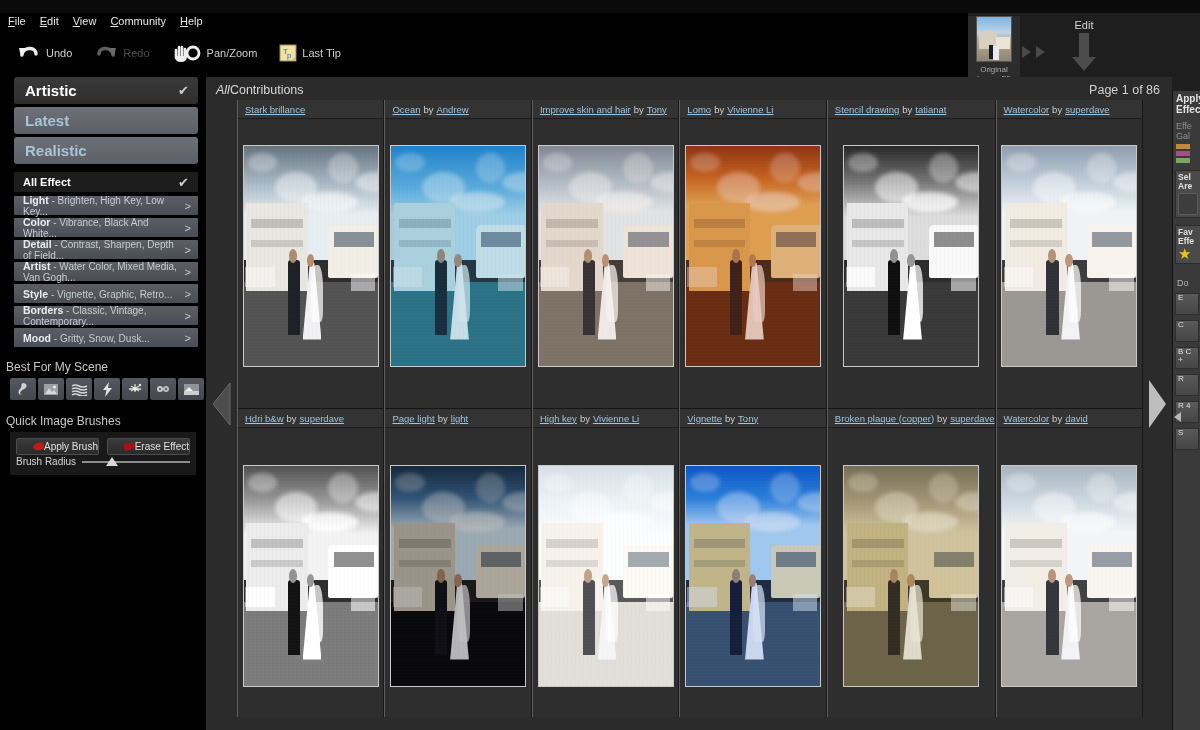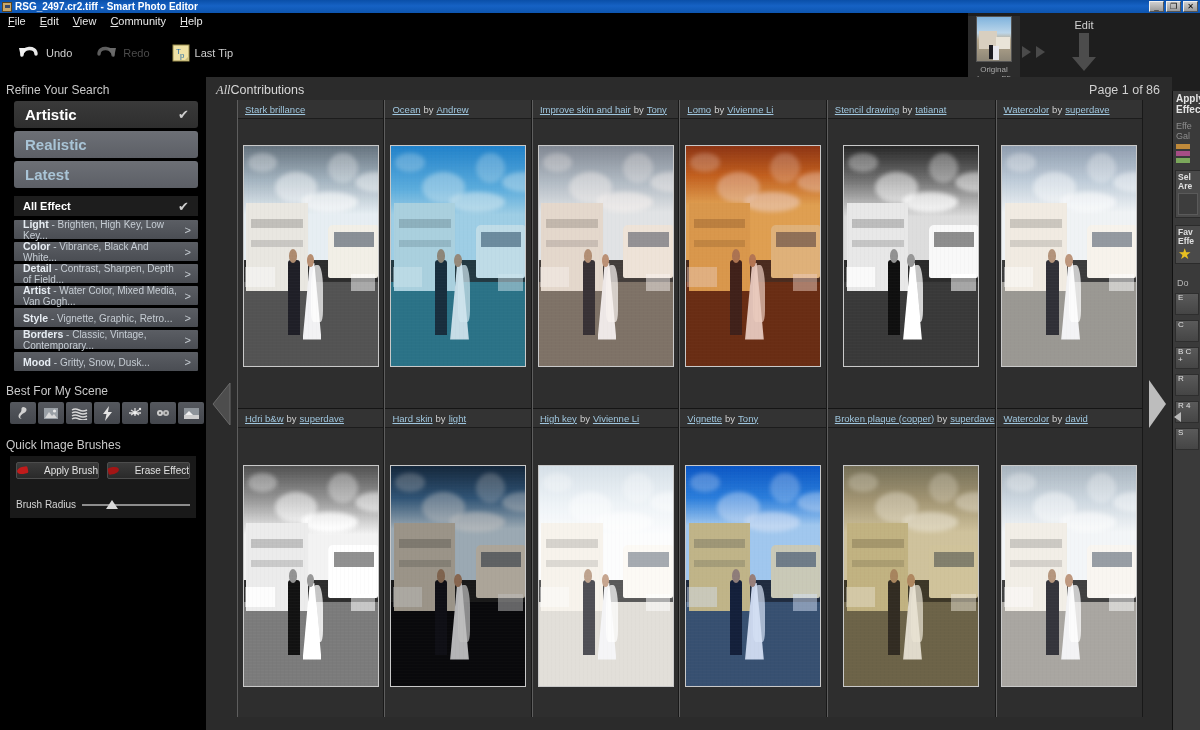--- a/index.html
+++ b/index.html
@@ -127,41 +127,41 @@
   .scene-btn {
     width: 26px; height: 22px; background: linear-gradient(to bottom,#55585e,#44474d);
     display: flex; align-items: center; justify-content: center; border-radius: 2px;
   }
   .qmb-heading { color: #c9c9c9; font-size: 12px; padding: 14px 0 4px 6px; }
   .qmb-box { margin: 0 10px 0 10px; background: #191919; padding: 6px 6px 8px 6px; }
   .qmb-btns { display: flex; gap: 8px; }
   .qmb-btn {
     flex: 1; height: 17px; background: linear-gradient(to bottom,#3b3b3b,#2a2a2a);
     border: 1px solid #4d4d4d; border-radius: 2px;
-    display: flex; align-items: center; justify-content: space-between; 
+    display: flex; align-items: center; justify-content: flex-end; 
     font-size: 10px; color: #e0e0e0;
   }
   .brushglyph { width: 11px; height: 7px; background: #c01b1b; border-radius: 50% 20% 20% 50%; transform: rotate(-12deg); }
   .brushglyph.erase { background: #a31515; border-radius: 20% 50% 50% 20%; }
-  .radius-row { display: flex; align-items: center; gap: 6px; margin-top: 20px; }
+  .radius-row { display: flex; align-items: center; gap: 6px; margin-top: 1px; }
   .radius-row .rlabel { font-size: 10px; color: #d5d5d5; white-space: nowrap; }
   .slider { position: relative; flex: 1; height: 10px; }
   .slider .track { position: absolute; left: 0; right: 0; top: 4px; height: 2px; background: #8d8d8d; }
   .slider .thumb {
     position: absolute; left: 22%; top: 0; width: 0; height: 0;
     border-left: 6px solid transparent; border-right: 6px solid transparent; border-bottom: 9px solid #d8d8d8;
   }
 
   
   .main {
     position: absolute; left: 206px; top: 77px; width: 966px; height: 653px; background: #2b2b2b;
   }
   .main-header { padding: 6px 0 2px 10px; }
   .main-header .htitle { font-size: 12.5px; color: #d8d8d8; }
-  .main-header .htitle i { font-style: italic; font-family: Liberation Serif, serif; }
+  .main-header .htitle i { font-style: italic; }
   .page-indicator {
     position: absolute; right: 12px; top: 6px; font-size: 12.5px; color: #d0d0d0;
   }
   .grid-wrap { position: absolute; left: 31px; top: 23px; width: 906px; height: 617px; display: flex; }
   .gcol {
     flex: 1; border-left: 1px solid #5e5e5e; border-right: 1px solid #181818;
     background: #2e2e2e; position: relative;
   }
   .gcol:first-child { border-left: 1px solid #5e5e5e; }
   .gcell { height: 309px; position: relative; border-bottom: 1px solid #151515; }
@@ -224,29 +224,20 @@
     margin: 5px 0 0 2px; width: 24px; height: 22px; background: linear-gradient(to bottom,#5a5a5a,#454545);
     border: 1px solid #2e2e2e; color: #e0e0e0; font-size: 8px; padding-left: 2px; line-height: 8px; overflow:hidden;
   }
   .rp-arrowleft { position: absolute; left: 0; top: 318px; color:#c9c9c9; font-size: 12px; }
 </style>
 </head>
 <body>
 
 <div id="app">
 
-  <div class="titlebar">
-    <div class="tb-icon"></div>
-    <div class="tb-title">RSG_2497.cr2.tiff - Smart Photo Editor</div>
-    <div class="tb-buttons">
-      <div class="tb-btn">_</div>
-      <div class="tb-btn">❐</div>
-      <div class="tb-btn">✕</div>
-    </div>
-  </div>
 
   <div class="menubar">
     <div class="menu-item">
       <span class="mn">F</span><span>ile</span>
     </div>
     <div class="menu-item">
       <span class="mn">E</span><span>dit</span>
     </div>
     <div class="menu-item">
       <span class="mn">V</span><span>iew</span>
@@ -270,20 +261,30 @@
       <span class="lbl">Undo</span>
     </div>
     <div class="tbitem disabled">
       <span>
         <svg class="ico-svg" width="24" height="22" viewBox="0 0 24 22">
           <path d="M19 13 C19 5, 5 4, 5 12" stroke="#5d5d5d" stroke-width="3.4" fill="none" stroke-linecap="round"></path>
           <path d="M22 6 L13 6 L20 15 Z" fill="#6a6a6a"></path>
         </svg>
       </span>
       <span class="lbl">Redo</span>
+    </div>
+    <div class="tbitem">
+      <span>
+        <svg class="ico-svg" width="30" height="22" viewBox="0 0 30 22">
+          <path d="M4 16 L4 8 M7 15 L7 5 M10 15 L10 5 M13 16 L13 7" stroke="#efefef" stroke-width="2.6" stroke-linecap="round"></path>
+          <path d="M3 14 Q3 20 9 20 Q15 20 15 14" fill="#efefef"></path>
+          <circle cx="21" cy="11" r="6" stroke="#efefef" stroke-width="2.8" fill="none"></circle>
+        </svg>
+      </span>
+      <span class="lbl">Pan/Zoom</span>
     </div>
     <div class="tbitem">
       <span>
         <svg class="ico-svg" width="18" height="18" viewBox="0 0 18 18">
           <rect x="1" y="1" width="16" height="16" fill="#efe2a6" stroke="#9b8f4e"></rect>
           <path d="M17 12 L12 17 L17 17 Z" fill="#c9bd7c"></path>
           <text x="4" y="10" font-family="Liberation Sans, sans-serif" font-size="8" fill="#2a6fa8">T</text>
           <text x="8" y="14" font-family="Liberation Sans, sans-serif" font-size="8" fill="#2a6fa8">p</text>
         </svg>
       </span>
@@ -315,31 +316,30 @@
       <div class="etitle">Edit</div>
       <span class="down-arrow">
         <svg width="30" height="40" viewBox="0 0 30 40">
           <path d="M10 0 L20 0 L20 24 L27 24 L15 38 L3 24 L10 24 Z" fill="#4c4c4c"></path>
         </svg>
       </span>
     </div>
   </div>
 
   <div class="sidebar">
-    <div class="sb-heading">Refine Your Search</div>
 
     <div class="pill artistic">
       <span class="ptext">Artistic</span>
       <span class="check">✔</span>
     </div>
+    <div class="pill latest">
+      <span class="ptext">Latest</span>
+    </div>
     <div class="pill realistic">
       <span class="ptext">Realistic</span>
-    </div>
-    <div class="pill latest">
-      <span class="ptext">Latest</span>
     </div>
 
     <div class="alleffects">
       <span class="t">All Effect</span>
       <span class="check">✔</span>
     </div>
 
     <div id="category-list">
         <div class="cat">
           <span class="ctext"><b>Light</b> <span>- Brighten, High Key, Low Key...</span></span>
@@ -550,21 +550,21 @@
                 <div class="bride"></div>
                 <div class="bridehead"></div>
                 <div class="veil"></div>
                 <div class="grain"></div>
                 <div style="position:absolute;inset:0;background:rgba(40,140,180,0.22);"></div>
               </div>
             </div>
           </div>
           <div class="gcell row2">
             <div class="cellhdr">
-              <a>Hard skin</a>
+              <a>Page light</a>
               <span class="by">by</span>
               <a>light</a>
             </div>
             <div class="thumbbox">
               <div class="ph">
                 <div class="sky" style="background:linear-gradient(to bottom,#1c3550 0%,#3f6f9c 28%,#cfe2ef 55%)"></div>
                 <div class="cloud" style="left: 83%; top: 12%; width: 32%; height: 9%; background: rgba(255, 255, 255, 0.44);"></div>
                 <div class="cloud" style="left: 63%; top: 3%; width: 22%; height: 14%; background: rgba(255, 255, 255, 0.3);"></div>
                 <div class="cloud" style="left: 43%; top: 21%; width: 42%; height: 9%; background: rgba(255, 255, 255, 0.58);"></div>
                 <div class="cloud" style="left: 23%; top: 12%; width: 32%; height: 14%; background: rgba(255, 255, 255, 0.44);"></div>

